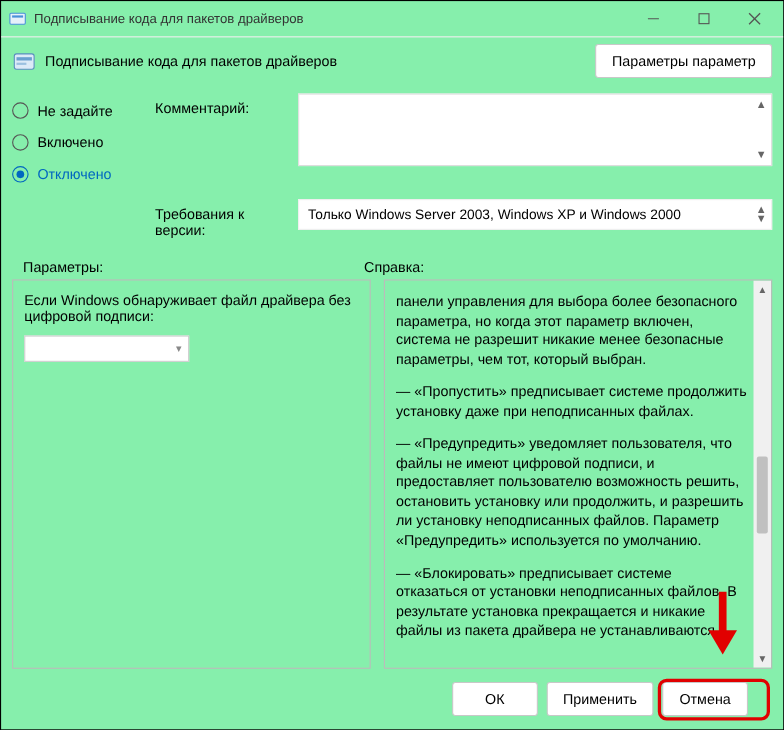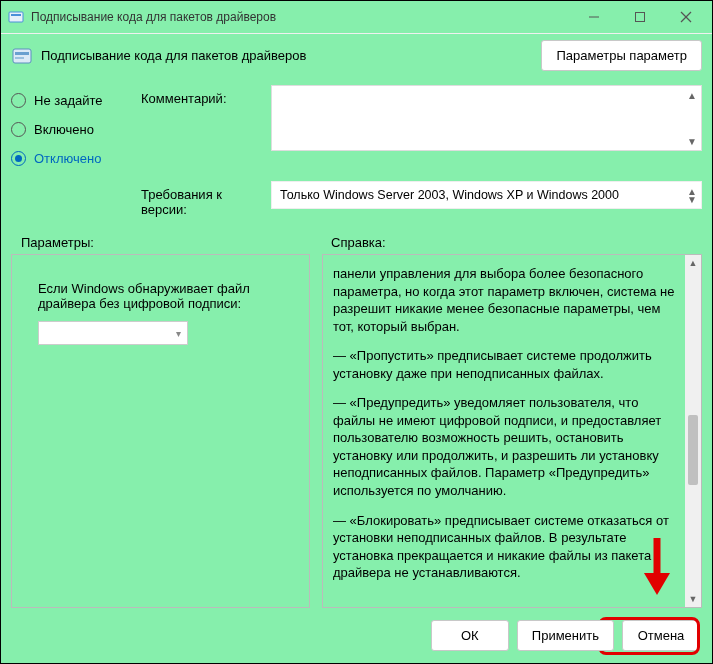--- a/index.html
+++ b/index.html
@@ -25,30 +25,30 @@
 .infogrp{display:flex;align-items:flex-start}
 .infogrp .ilabel{width:130px;padding-top:6px}
 .commentbox{flex:1;height:64px;border:1px solid #ddd;background:#fff;position:relative}
 .reqbox{flex:1;border:1px solid #eee;padding:6px 8px;font-size:12.5px;position:relative;background:#fff}
 .scrollarrow{position:absolute;right:3px;width:12px;height:12px;color:#666;font-size:10px;display:flex;align-items:center;justify-content:center}
 .sa-up{top:3px}
 .sa-dn{bottom:3px}
 .labels{display:flex;padding:18px 10px 4px 20px}
 .labels .l1{width:310px}
 .panels{display:flex;gap:12px;padding:0 10px;flex:1;min-height:0}
-.leftpanel{width:299px;border:1px solid #bbb;padding:26px;box-sizing:border-box;font-size:13px}
+.leftpanel{width:326px;border:1px solid #bbb;padding:10px;box-sizing:border-box;font-size:13px}
 .dropdown{margin-top:10px;width:150px;height:24px;border:1px solid #ccc;background:#fff;display:flex;align-items:center;justify-content:flex-end;padding:0 6px;box-sizing:border-box}
 .dd-chev{color:#888;font-size:10px}
 .rightpanel{flex:1;border:1px solid #bbb;position:relative;overflow:hidden}
 .rightinner{position:absolute;inset:0 16px 0 0;padding:10px 6px 10px 10px;overflow:hidden;font-size:13px;line-height:1.35}
 .rightinner p{margin:0 0 12px 0}
 .vscroll{position:absolute;right:0;top:0;bottom:0;width:16px;background:#f0f0f0;display:flex;flex-direction:column;align-items:center}
 .vscroll .vbtn{height:16px;width:100%;display:flex;align-items:center;justify-content:center;color:#666;font-size:9px}
 .vscroll .thumb{width:10px;background:#c0c0c0;border-radius:2px;position:absolute;left:3px}
-.footer{display:flex;justify-content:flex-end;gap:8px;padding:12px 12px}
+.footer{display:flex;justify-content:flex-end;gap:8px;padding:12px 32px}
 .arrow-annot{position:absolute;right:30px;bottom:60px;pointer-events:none}
 .ring{position:absolute;border:3px solid #e10000;border-radius:8px;box-sizing:border-box}
 </style>
 </head>
 <body>
 
 <div class="window">
 
   <div class="titlebar">
     <span class="ticon">

